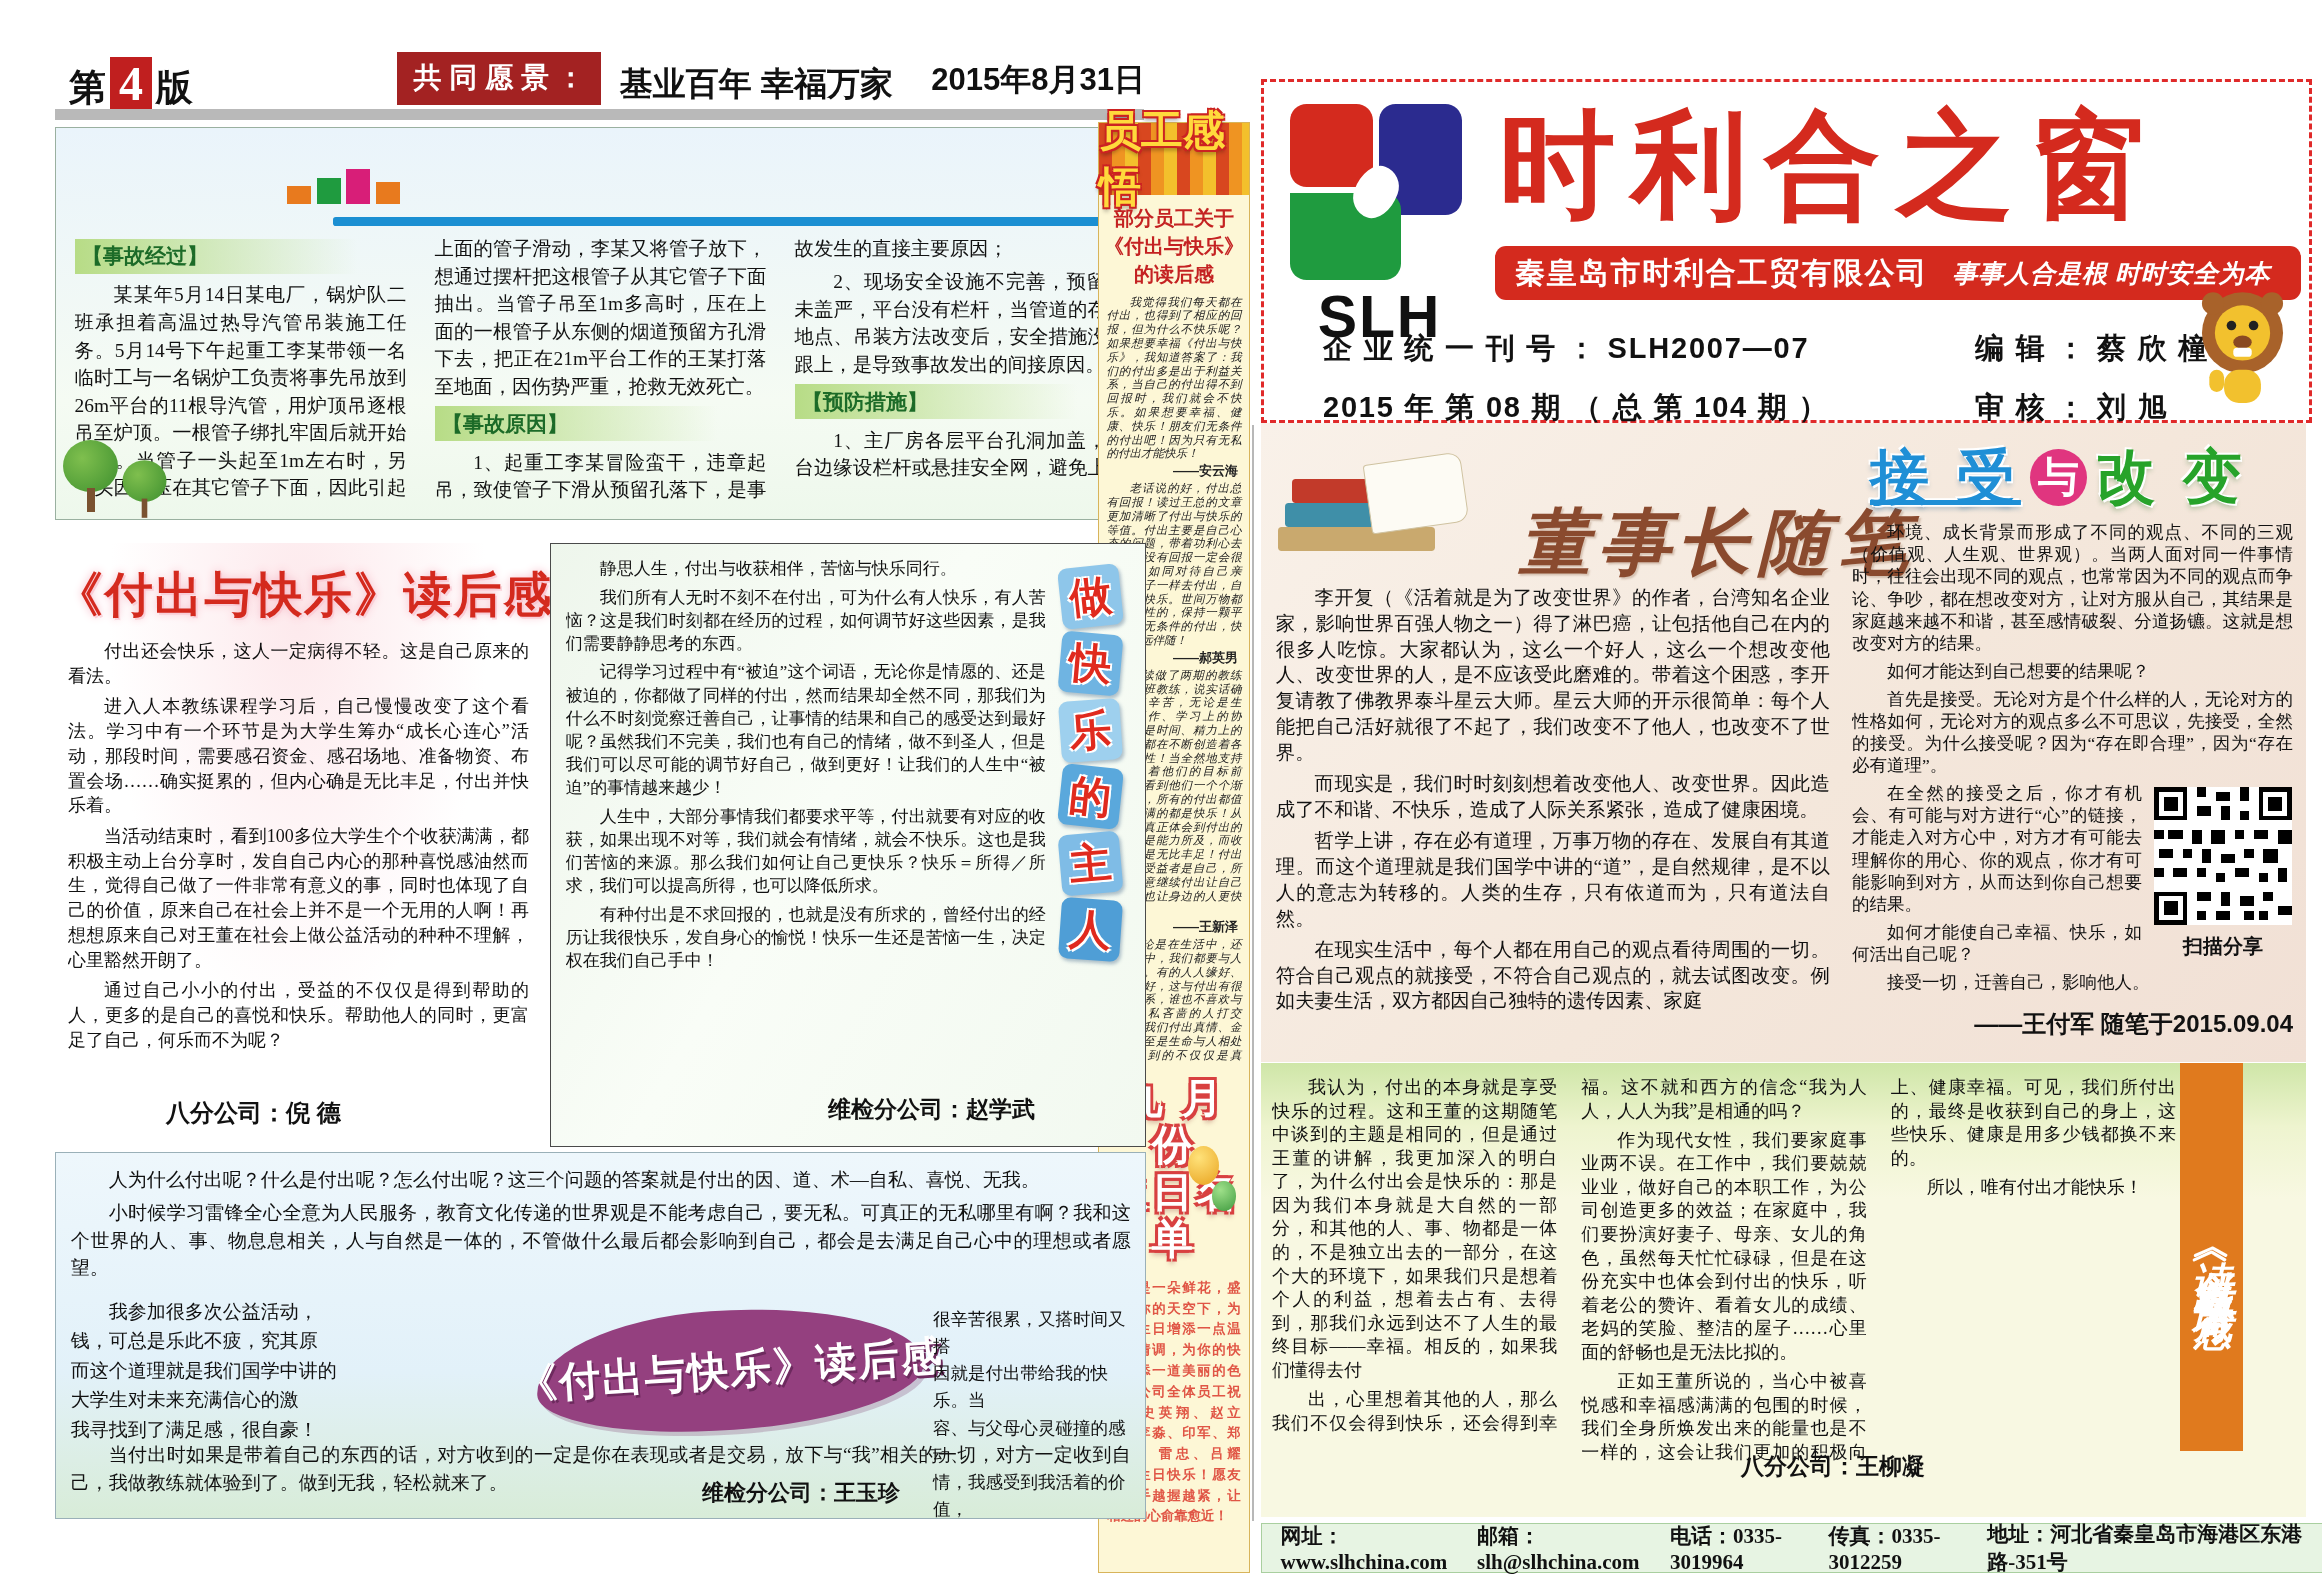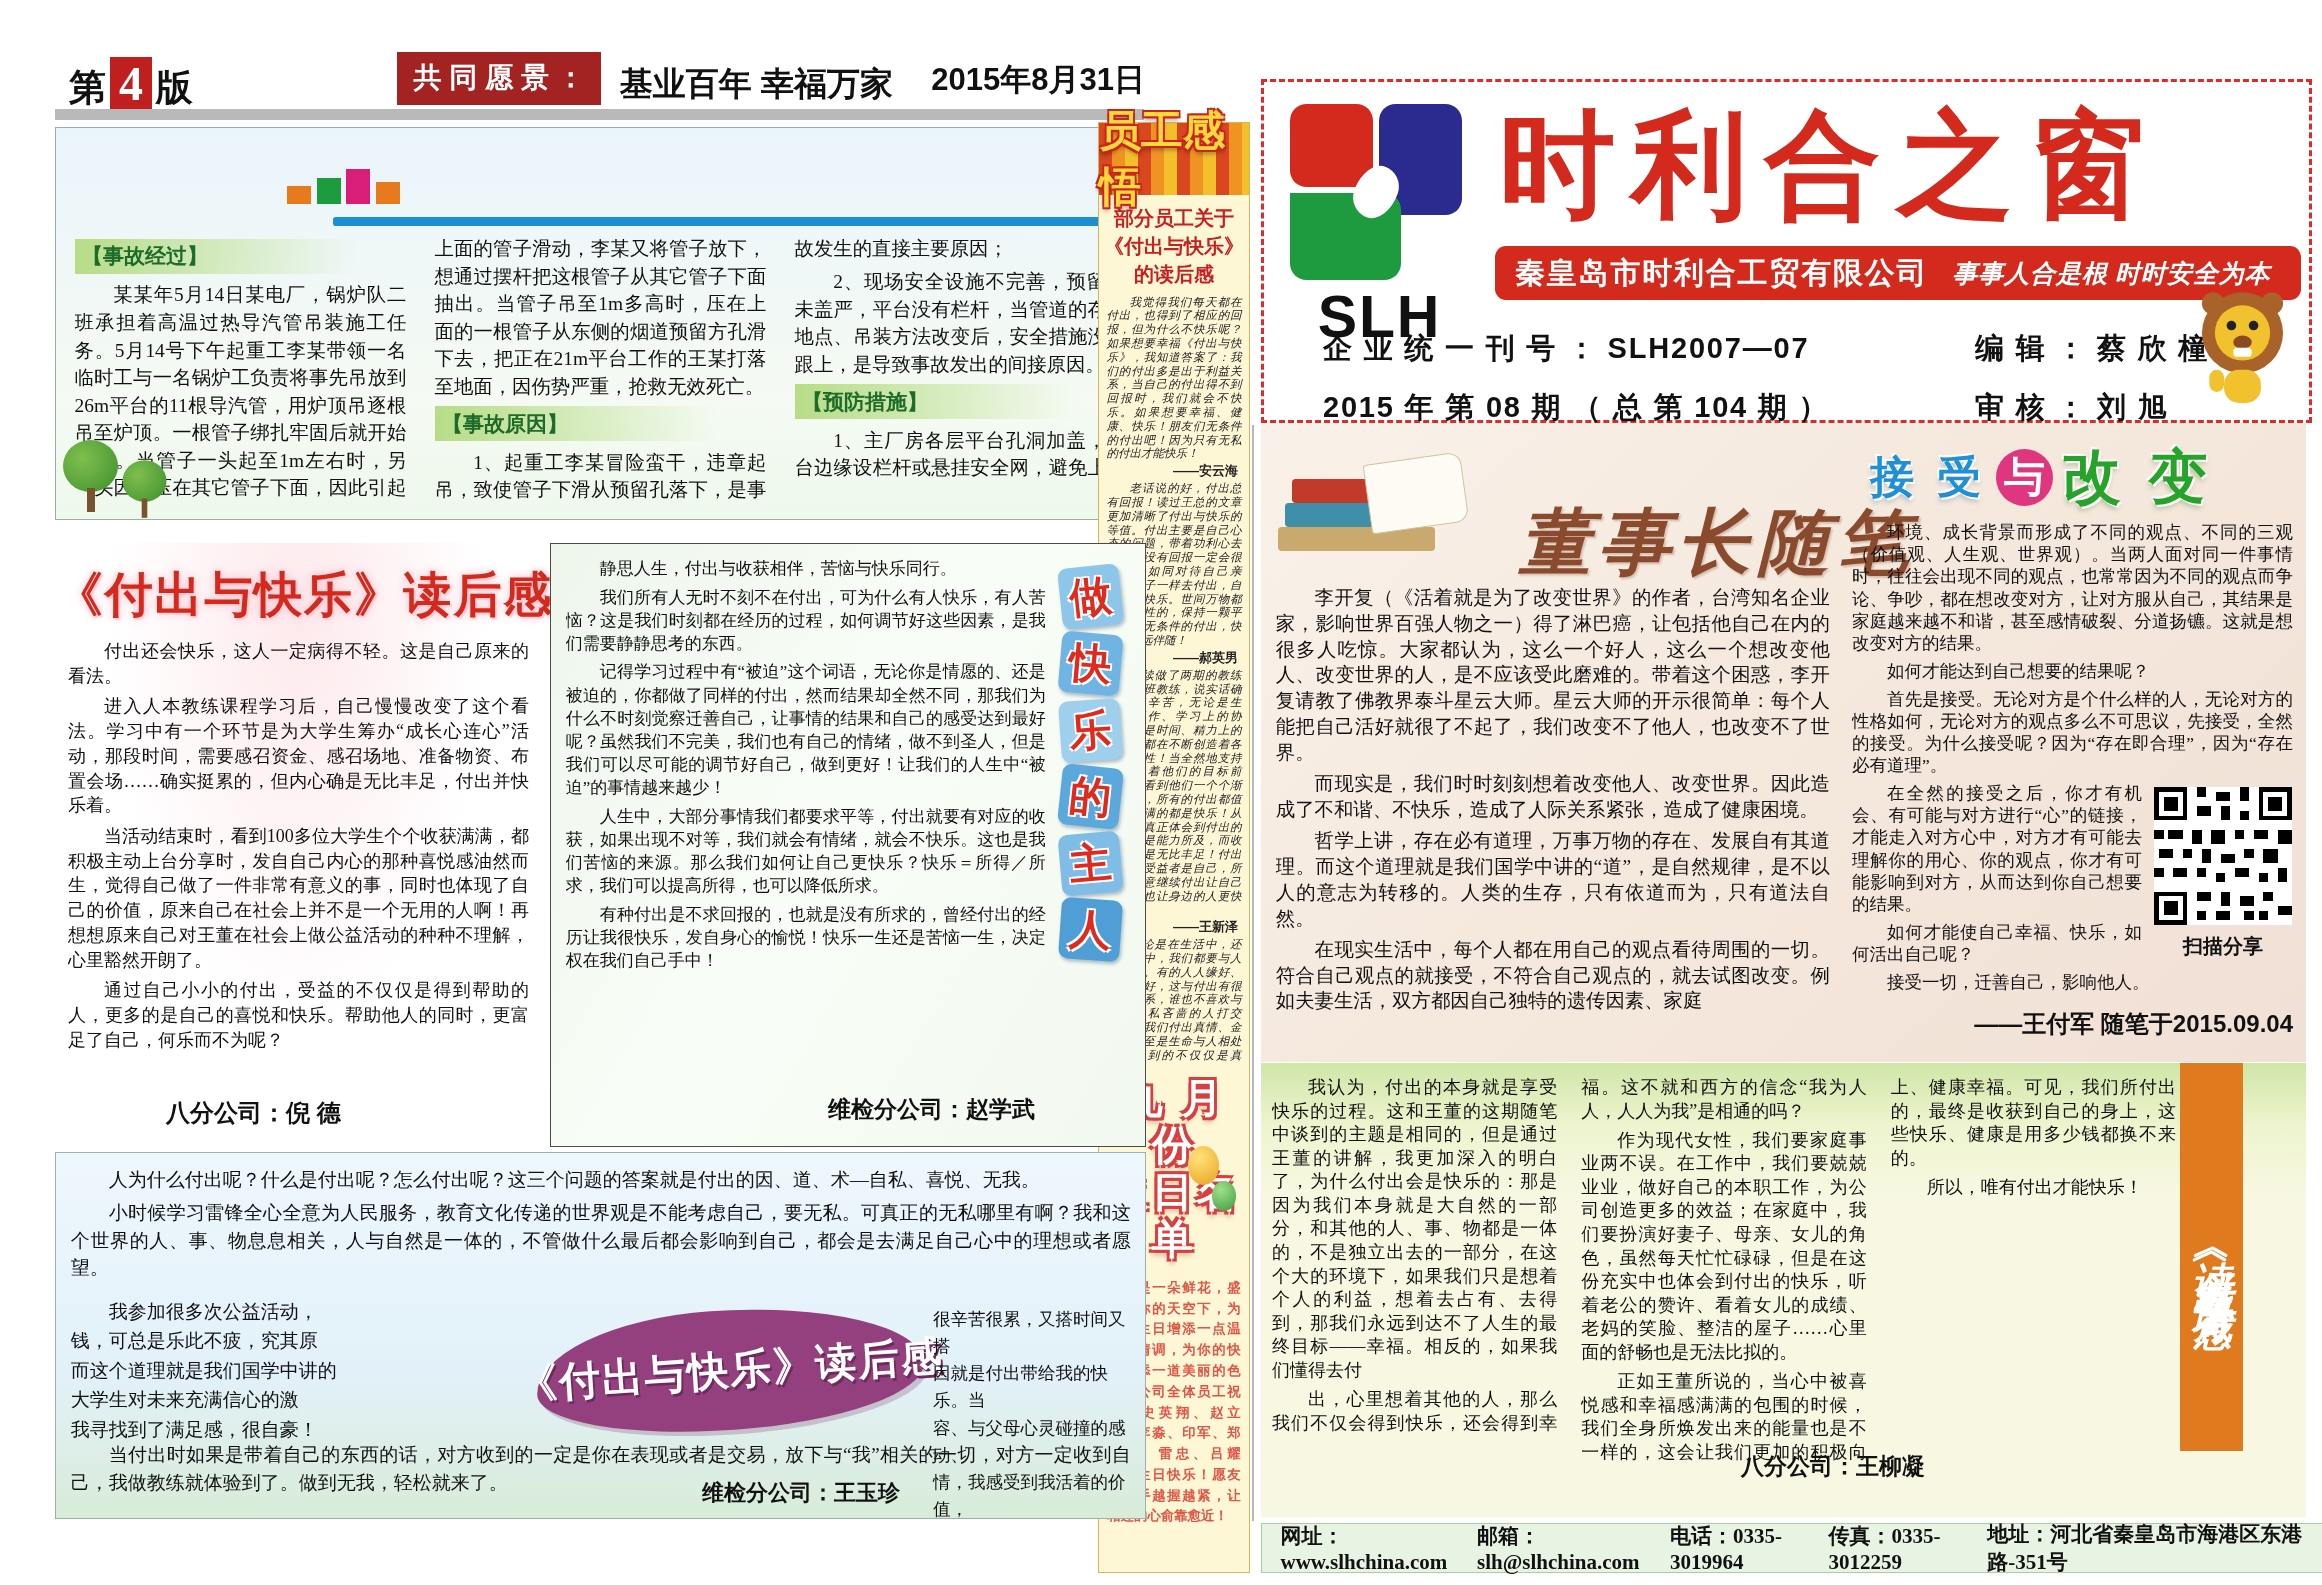--- a/index.html
+++ b/index.html
@@ -63,22 +63,22 @@
   .company-bar .cname{font-size:30px;font-weight:bold;font-family:"Liberation Sans",sans-serif;letter-spacing:1.8px;}
   .company-bar .slogan{font-size:25px;font-weight:bold;font-style:italic;margin-left:24px;color:#fff;
       font-family:"Liberation Serif",serif;letter-spacing:0.9px;}
   .mast-info{font-size:29px;font-weight:bold;font-family:"Liberation Sans",sans-serif;letter-spacing:1.8px;}
   
   #chairman{background:linear-gradient(135deg,#f9f1e9 0%,#f4e7db 55%,#f1e0d5 100%);}
   .chair-title{font-size:72px;font-weight:bold;color:#8a4a2e;font-style:italic;letter-spacing:7.4px;
       font-family:"Liberation Serif",serif;text-shadow:1.8px 1.8px 1.8px rgba(120,70,40,.25);}
   .chair-col{font-size:19.4px;line-height:1.33;}
   .accept-title{display:flex;align-items:center;gap:9.2px;font-family:"Liberation Sans",sans-serif;}
-  .accept-title .t1{font-size:44px;font-weight:bold;color:#1f8fd6;letter-spacing:5.5px;
-      text-shadow:1.8px 1.8px 0 #fff,-1.8px -1.8px 0 #fff,0 3.7px 5.5px rgba(30,90,140,.3);}
+  .accept-title .t1{font-size:59px;font-weight:bold;color:#1f8fd6;letter-spacing:5.5px;
+      text-shadow:1.8px 1.8px 0 #fff,-1.8px -1.8px 0 #fff,0 3.7px 5.5px rgba(30,90,140,.3);text-decoration:underline;}
   .accept-title .t2{width:57px;height:57px;border-radius:50%;background:#e0357f;color:#fff;font-size:41px;
       font-weight:bold;display:flex;align-items:center;justify-content:center;}
   .accept-title .t3{font-size:59px;font-weight:bold;color:#27a32a;letter-spacing:5.5px;
       text-shadow:1.8px 1.8px 0 #fff,-1.8px -1.8px 0 #fff,0 3.7px 5.5px rgba(40,110,40,.3);}
   .accept-col{font-size:17.5px;line-height:1.27;}
   .qr-wrap{float:right;width:140px;margin:5.5px 0 5.5px 11px;text-align:center;}
   .qr-cap{font-size:20px;font-weight:bold;font-family:"Liberation Sans",sans-serif;margin-top:3.7px;}
   .chair-sig{font-weight:bold;font-size:24px;text-align:right;font-family:"Liberation Sans",sans-serif;margin-top:16px;}
   .books{position:absolute;}
   .books i{position:absolute;display:block;border-radius:3.7px;}

